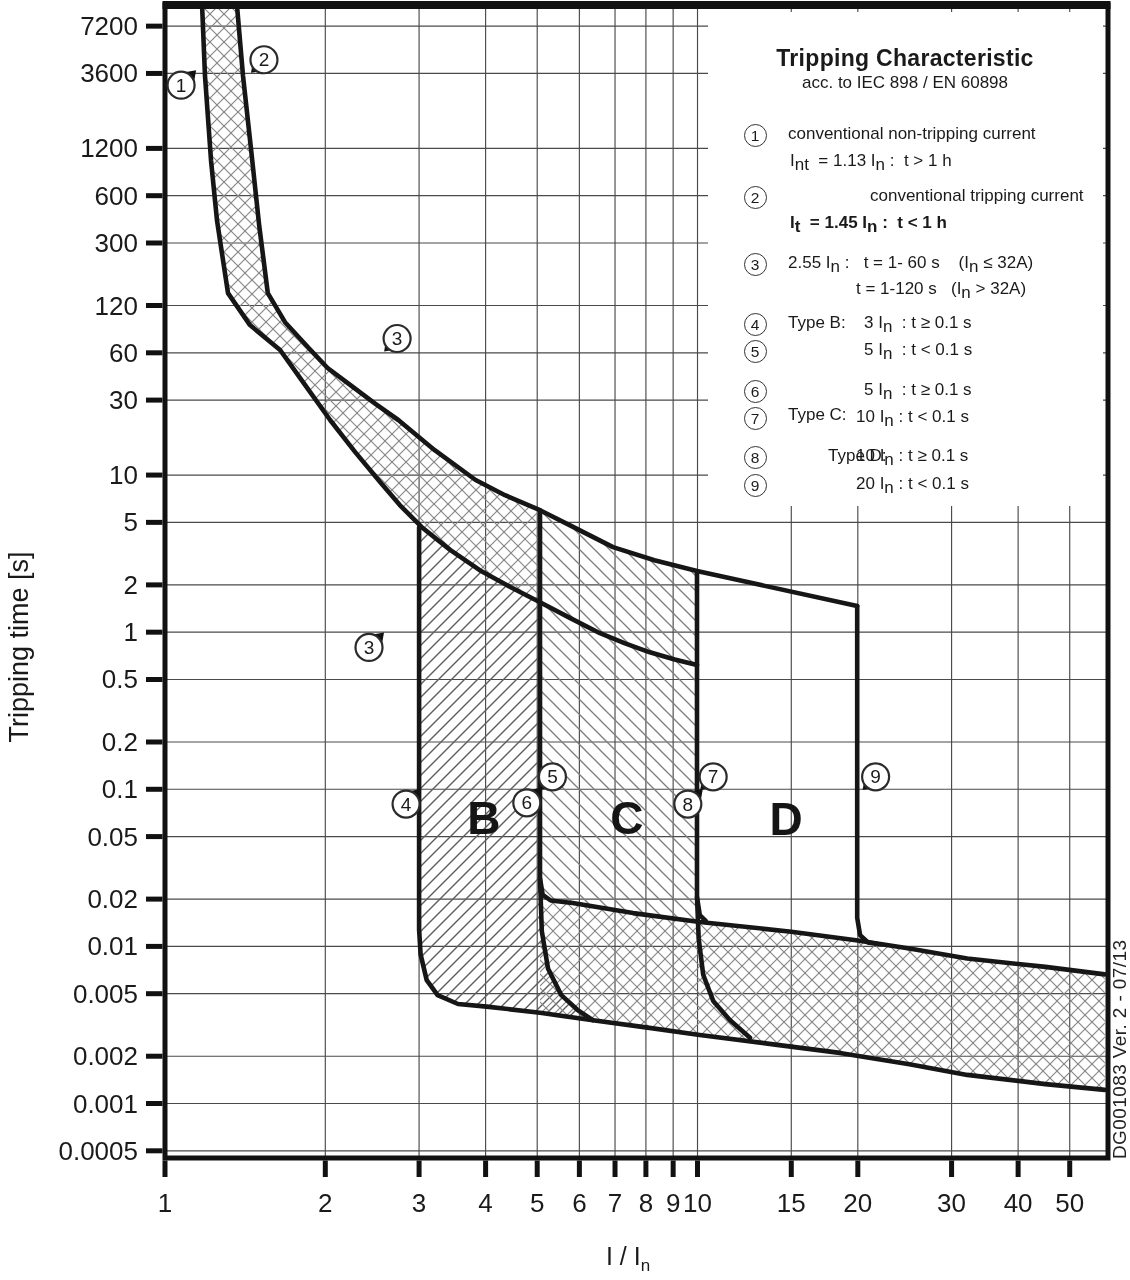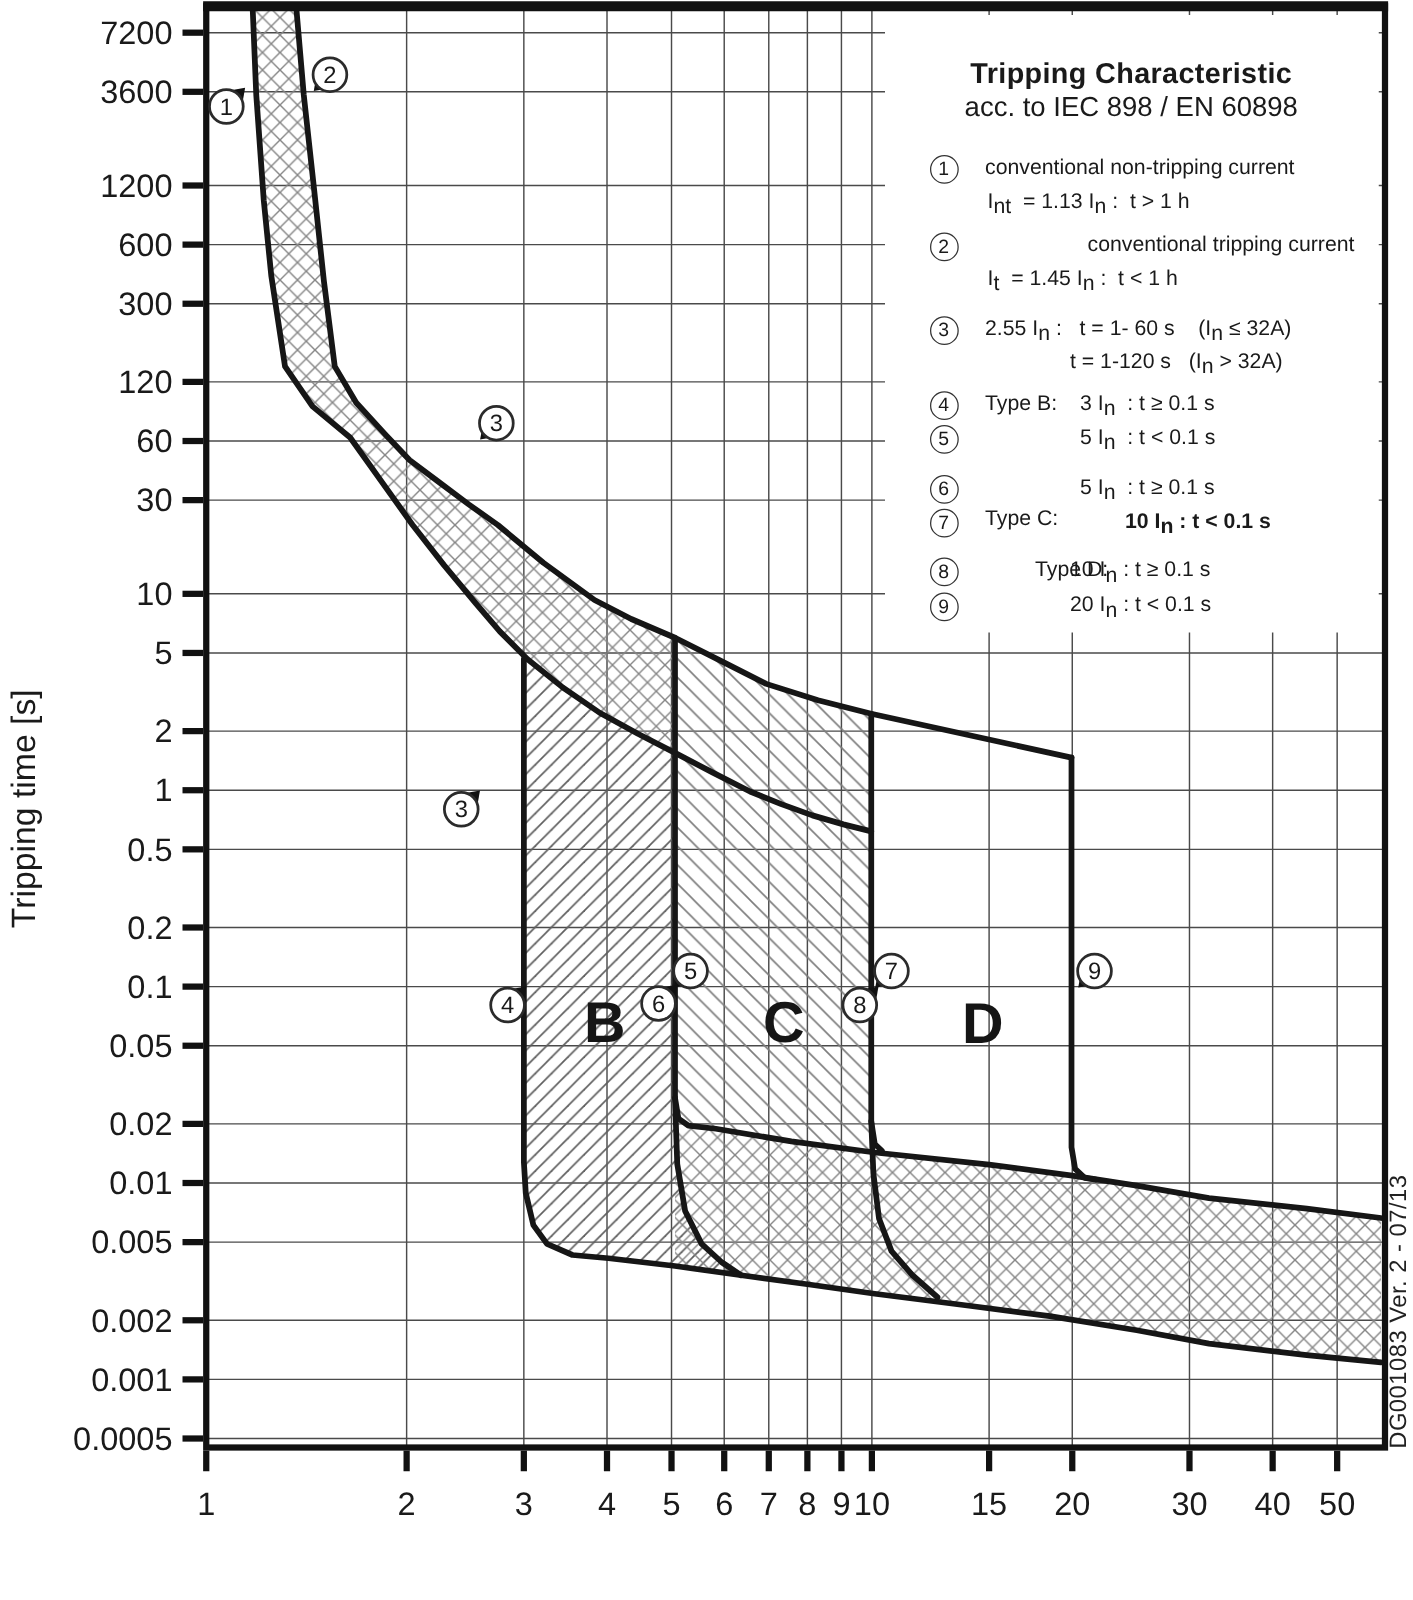--- a/index.html
+++ b/index.html
@@ -3,21 +3,21 @@
 <meta charset="utf-8">
 <style>
   html,body{margin:0;padding:0;background:#ffffff;}
   #app{
     position:relative;width:1130px;height:1280px;background:#fff;overflow:hidden;
     font-family:"Liberation Sans","DejaVu Sans",sans-serif;color:#1a1a1a;
   }
   #chart-svg{position:absolute;left:0;top:0;}
   .overlay{position:absolute;white-space:pre;}
   .ttl{left:705px;top:45px;width:400px;text-align:center;font-size:23px;letter-spacing:0.3px;font-weight:bold;}
-  .sub{left:705px;top:73px;width:400px;text-align:center;font-size:22px;}
+  .sub{left:705px;top:73px;width:400px;text-align:center;font-size:17px;}
   .ylab{left:-178px;top:629px;width:400px;height:36px;text-align:center;
         transform:rotate(-90deg);font-size:27px;}
   .xlab{left:528px;top:1242px;width:200px;text-align:center;font-size:25px;}
   .side{left:1109px;top:1159px;transform:rotate(-90deg);transform-origin:0 0;
         font-size:19px;color:#222;letter-spacing:0.4px;}
   .lrow-num{position:absolute;width:23px;height:23px;border:1.6px solid #333;border-radius:50%;
         text-align:center;font-size:15.5px;line-height:22px;background:#fff;box-sizing:border-box;}
   .lline{position:absolute;font-size:17px;white-space:pre;}
   .lline sub, .xlab sub {font-size:17px;}
 </style>
@@ -227,40 +227,41 @@
       </g>
       <g>
         <polygon points="862.6,789.9 879.6,786.9 865.6,772.9" fill="#111"></polygon>
         <circle cx="875.6126763062483" cy="776.8516291242407" r="13.5" fill="#fff" stroke="#2b2b2b" stroke-width="2.2"></circle>
         <text x="875.6126763062483" y="783.3516291242407" text-anchor="middle" font-size="19" fill="#1a1a1a">9</text>
       </g>
     </svg>
   <div class="overlay ttl">Tripping Characteristic</div>
   <div class="overlay sub">acc. to IEC 898 / EN 60898</div>
   <div class="overlay ylab">Tripping time [s]</div>
+  <div class="overlay xlab">I / I<sub>n</sub></div>
   <div id="legend">
       <div class="lrow-num" style="left: 743.5px; top: 123.5px;">1</div>
       <div class="lline" style="left: 788px; top: 124px;">conventional non-tripping current</div>
       <div class="lline" style="left: 790px; top: 151px;">I<sub>nt</sub>  = 1.13 I<sub>n</sub> :  t &gt; 1 h</div>
       <div class="lrow-num" style="left: 743.5px; top: 185.5px;">2</div>
       <div class="lline" style="left: 833px; top: 186px; margin-left: 37px;">conventional tripping current</div>
-      <div class="lline" style="left: 790px; top: 213px;">I<sub>t</sub>  = 1.45 I<sub>n</sub> :  t &lt; 1 h</div>
+      <div class="lline" style="left: 790px; top: 213px; font-weight: bold;">I<sub>t</sub>  = 1.45 I<sub>n</sub> :  t &lt; 1 h</div>
       <div class="lrow-num" style="left: 743.5px; top: 252.5px;">3</div>
       <div class="lline" style="left: 788px; top: 253px;">2.55 I<sub>n</sub> :   t = 1- 60 s    (I<sub>n</sub> ≤ 32A)</div>
       <div class="lline" style="left: 856px; top: 279px;">t = 1-120 s   (I<sub>n</sub> &gt; 32A)</div>
       <div class="lrow-num" style="left: 743.5px; top: 312.5px;">4</div>
       <div class="lline" style="left: 788px; top: 313px;">Type B:</div>
       <div class="lline" style="left: 864px; top: 313px;">3 I<sub>n</sub>  : t ≥ 0.1 s</div>
       <div class="lrow-num" style="left: 743.5px; top: 339.5px;">5</div>
       <div class="lline" style="left: 864px; top: 340px;">5 I<sub>n</sub>  : t &lt; 0.1 s</div>
       <div class="lrow-num" style="left: 743.5px; top: 379.5px;">6</div>
       <div class="lline" style="left: 788px; top: 380px; margin-top: 25px;">Type C:</div>
       <div class="lline" style="left: 864px; top: 380px;">5 I<sub>n</sub>  : t ≥ 0.1 s</div>
       <div class="lrow-num" style="left: 743.5px; top: 406.5px;">7</div>
-      <div class="lline" style="left: 900px; top: 407px; font-weight: bold;">10 I<sub>n</sub> : t &lt; 0.1 s</div>
+      <div class="lline" style="left: 856px; top: 407px;">10 I<sub>n</sub> : t &lt; 0.1 s</div>
       <div class="lrow-num" style="left: 743.5px; top: 445.5px;">8</div>
       <div class="lline" style="left: 788px; top: 446px; margin-left: 40px;">Type D:</div>
       <div class="lline" style="left: 856px; top: 446px;">10 I<sub>n</sub> : t ≥ 0.1 s</div>
       <div class="lrow-num" style="left: 743.5px; top: 473.5px;">9</div>
       <div class="lline" style="left: 856px; top: 474px;">20 I<sub>n</sub> : t &lt; 0.1 s</div>
     </div>
   <div class="overlay side">DG001083 Ver. 2 - 07/13</div>
 </div>
 
 </body></html>

